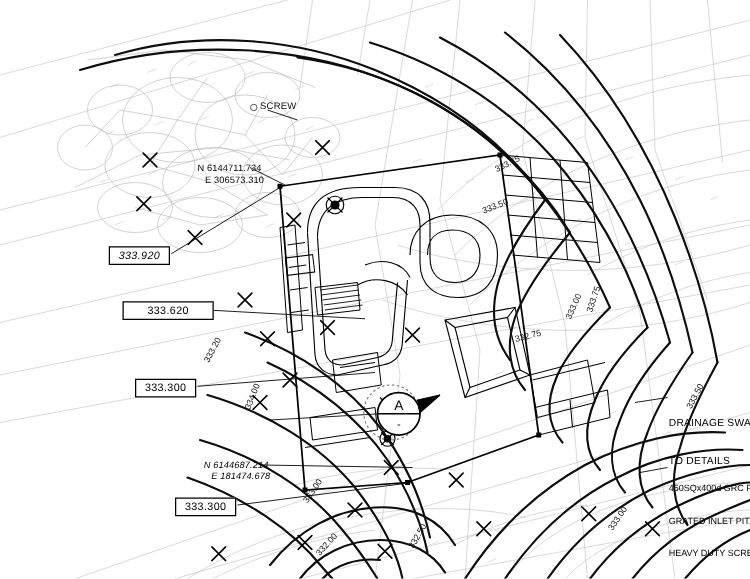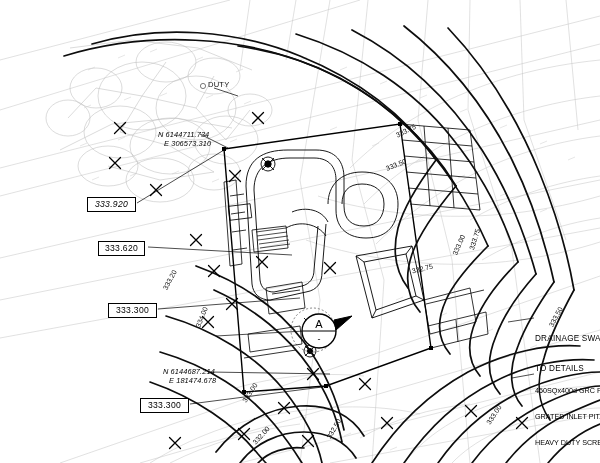--- a/index.html
+++ b/index.html
@@ -293,28 +293,28 @@
           <text x="252" y="394" font-family="Liberation Sans, sans-serif" font-size="7" fill="#111" text-anchor="middle" transform="rotate(-56 252 394)">333.00</text>
           <text x="263" y="437" font-family="Liberation Sans, sans-serif" font-size="7" fill="#111" text-anchor="middle" transform="rotate(-48 263 437)">332.00</text>
           <text x="558" y="318" font-family="Liberation Sans, sans-serif" font-size="7" fill="#111" text-anchor="middle" transform="rotate(-62 558 318)">333.50</text>
           <text x="204" y="318" font-family="Liberation Sans, sans-serif" font-size="7" fill="#111" text-anchor="middle" transform="rotate(-68 204 318)">334.00</text>
           <text x="172" y="281" font-family="Liberation Sans, sans-serif" font-size="7" fill="#111" text-anchor="middle" transform="rotate(-62 172 281)">333.20</text>
         </g>
 
     </g>
   </svg>
 
-  <div class="ann coord" style="left:158px;top:130px;font-style:italic;"><span>N 6144711.734</span><br><span style="margin-left:6px;display:inline-block">E 306573.310</span></div>
+  <div class="ann coord" style="left:158px;top:130px;"><span>N 6144711.734</span><br><span style="margin-left:6px;display:inline-block">E 306573.310</span></div>
 
   <div class="ann coord" style="left:163px;top:367px;font-style:italic;"><span>N 6144687.214</span><br><span style="margin-left:6px;display:inline-block">E 181474.678</span></div>
 
-  <div class="tree-lbl" style="left:208px;top:80px;">DUTY</div>
+  <div class="tree-lbl" style="left:208px;top:80px;">SCREW</div>
 
   <div class="elev-box" style="left:87px;top:197px;width:49px;font-style:italic;">333.920</div>
-  <div class="elev-box" style="left:98px;top:241px;width:47px;">333.620</div>
+  <div class="elev-box" style="left:98px;top:241px;width:73px;">333.620</div>
   <div class="elev-box" style="left:108px;top:303px;width:49px;">333.300</div>
   <div class="elev-box" style="left:140px;top:398px;width:49px;">333.300</div>
 
 
   <div class="ann note" style="left:535px;top:314px;">
     <div>DRAINAGE SWALE R</div>
     <div>TO DETAILS</div>
   </div>
 
   <div class="ann small" style="left:535px;top:369px;">

